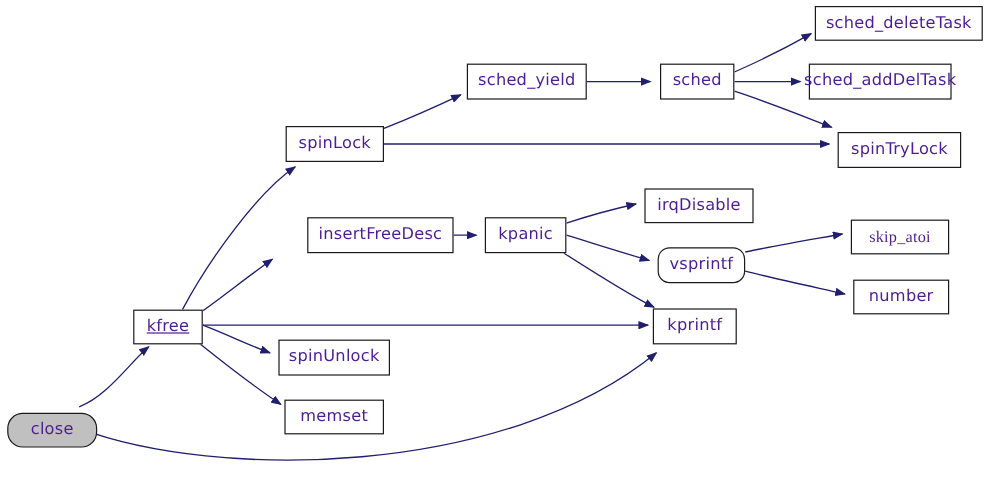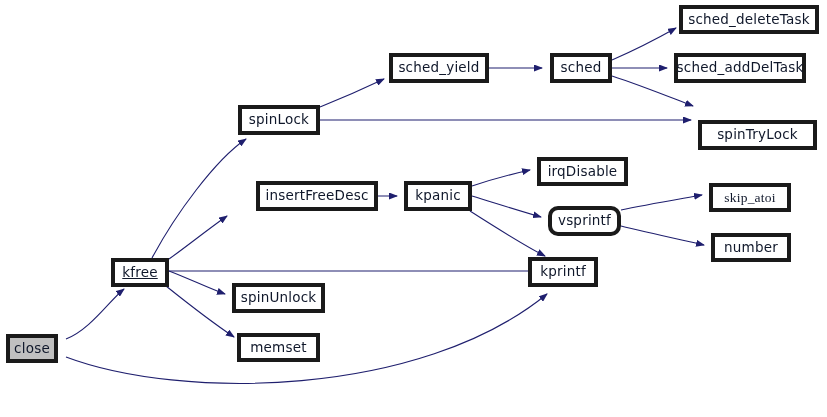--- a/index.html
+++ b/index.html
@@ -20,28 +20,28 @@
   #edge-layer {
     position: absolute;
     left: 0;
     top: 0;
     width: 827px;
     height: 417px;
   }
   .node {
     position: absolute;
     box-sizing: border-box;
-    border: 4px solid #14532d;
+    border: 1px solid #14532d;
     background: #ffffff;
     display: flex;
     align-items: center;
     justify-content: center;
     font-size: 13.5px;
     line-height: 1;
-    color: #0f172a;
+    color: #4c1d95;
     letter-spacing: 0.2px;
     white-space: nowrap;
     z-index: 2;
   }
   .node.highlight {
     background: #c0c0c0;
   }
   .node-label {
     pointer-events: none;
   }
@@ -72,21 +72,21 @@
         <path d="M 612,76 C 640,85 672,98 693,106" fill="none" stroke="#1f1f6e" stroke-width="1.1" marker-end="url(#arrowhead)"></path>
         <path d="M 338,196 L 397,196" fill="none" stroke="#1f1f6e" stroke-width="1.1" marker-end="url(#arrowhead)"></path>
         <path d="M 472,186 C 490,180 512,174 530,170" fill="none" stroke="#1f1f6e" stroke-width="1.1" marker-end="url(#arrowhead)"></path>
         <path d="M 472,196 C 495,203 520,211 541,217" fill="none" stroke="#1f1f6e" stroke-width="1.1" marker-end="url(#arrowhead)"></path>
         <path d="M 470,211 C 495,227 525,246 545,256" fill="none" stroke="#1f1f6e" stroke-width="1.1" marker-end="url(#arrowhead)"></path>
         <path d="M 621,210 C 645,205 680,199 702,195" fill="none" stroke="#1f1f6e" stroke-width="1.1" marker-end="url(#arrowhead)"></path>
         <path d="M 621,226 C 645,232 682,240 704,245" fill="none" stroke="#1f1f6e" stroke-width="1.1" marker-end="url(#arrowhead)"></path>
       </g>
   </svg>
   <div id="nodes-group">
-      <div class="node highlight" style="left: 6px; top: 334px; width: 52px; height: 29px; background: rgb(192, 192, 192); border-color: rgb(26, 26, 26);">
+      <div class="node highlight" style="left: 6px; top: 344px; width: 75px; height: 29px; background: rgb(192, 192, 192); border-color: rgb(26, 26, 26); border-radius: 13px;">
         <span class="node-label">close</span>
       </div>
       <div class="node" style="left: 111px; top: 258px; width: 58px; height: 29px; border-color: rgb(26, 26, 26); text-decoration: underline;">
         <span class="node-label">kfree</span>
       </div>
       <div class="node" style="left: 238px; top: 105px; width: 82px; height: 30px; border-color: rgb(26, 26, 26);">
         <span class="node-label">spinLock</span>
       </div>
       <div class="node" style="left: 216px; top: 181px; width: 122px; height: 30px; border-color: rgb(26, 26, 26); margin-left: 40px;">
         <span class="node-label">insertFreeDesc</span>
@@ -105,30 +105,30 @@
       </div>
       <div class="node" style="left: 404px; top: 181px; width: 68px; height: 30px; border-color: rgb(26, 26, 26);">
         <span class="node-label">kpanic</span>
       </div>
       <div class="node" style="left: 537px; top: 157px; width: 91px; height: 29px; border-color: rgb(26, 26, 26);">
         <span class="node-label">irqDisable</span>
       </div>
       <div class="node" style="left: 548px; top: 206px; width: 73px; height: 30px; border-color: rgb(26, 26, 26); border-radius: 10px;">
         <span class="node-label">vsprintf</span>
       </div>
-      <div class="node" style="left: 528px; top: 257px; width: 70px; height: 30px; border-color: rgb(26, 26, 26);">
+      <div class="node" style="left: 544px; top: 257px; width: 70px; height: 30px; border-color: rgb(26, 26, 26);">
         <span class="node-label">kprintf</span>
       </div>
       <div class="node" style="left: 679px; top: 5px; width: 140px; height: 29px; border-color: rgb(26, 26, 26);">
         <span class="node-label">sched_deleteTask</span>
       </div>
-      <div class="node" style="left: 674px; top: 53px; width: 132px; height: 30px; border-color: rgb(26, 26, 26);">
+      <div class="node" style="left: 674px; top: 53px; width: 119px; height: 30px; border-color: rgb(26, 26, 26);">
         <span class="node-label">sched_addDelTask</span>
       </div>
-      <div class="node" style="left: 698px; top: 120px; width: 119px; height: 30px; border-color: rgb(26, 26, 26);">
+      <div class="node" style="left: 698px; top: 110px; width: 103px; height: 30px; border-color: rgb(26, 26, 26);">
         <span class="node-label">spinTryLock</span>
       </div>
       <div class="node" style="left: 709px; top: 183px; width: 82px; height: 29px; border-color: rgb(26, 26, 26); font-family: Liberation Serif, serif;">
         <span class="node-label">skip_atoi</span>
       </div>
       <div class="node" style="left: 711px; top: 233px; width: 80px; height: 29px; border-color: rgb(26, 26, 26);">
         <span class="node-label">number</span>
       </div>
     </div>
 </div>

